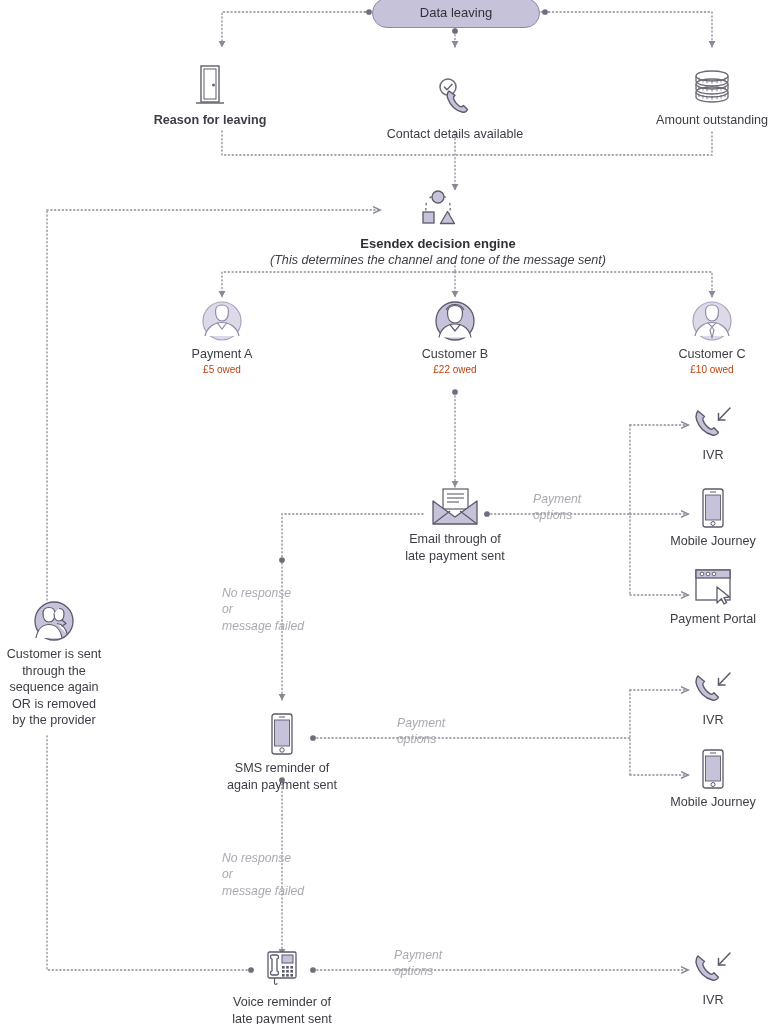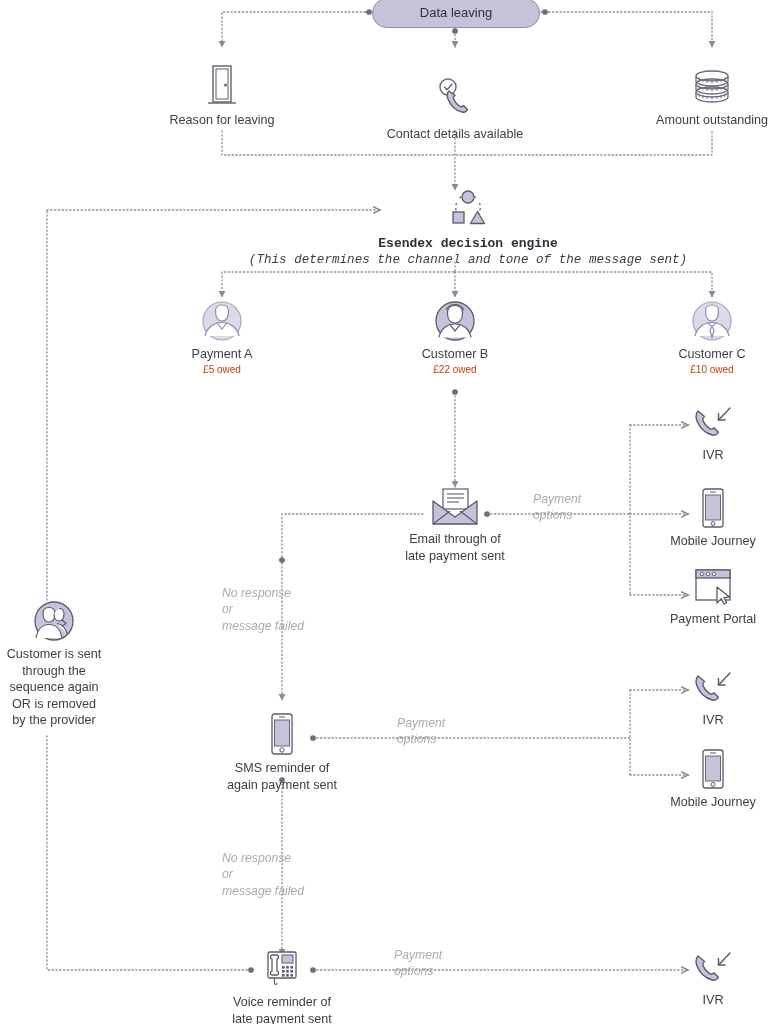--- a/index.html
+++ b/index.html
@@ -135,21 +135,21 @@
 
       <path d="M251,970 L47,970 L47,735" marker-start="url(#dot)"></path>
       <path d="M47,600 L47,210"></path>
     </g>
   </svg>
 
   <div class="pill" style="left:372px; top:-2px; width:166px;">
     <span>Data leaving</span>
   </div>
 
-  <div class="node" style="left:142px; top:62px; width:160px;">
+  <div class="node" style="left:130px; top:62px; width:160px;font-weight:bold;">
     <svg class="icon" width="38" height="46" viewBox="0 0 38 46">
       <rect x="10" y="4" width="18" height="36" fill="none" stroke="#6a6a78" stroke-width="1.5"></rect>
       <rect x="13" y="7" width="12" height="30" fill="none" stroke="#6a6a78" stroke-width="1.1"></rect>
       <circle cx="22.5" cy="23" r="1.5" fill="#6a6a78"></circle>
       <line x1="5" y1="41" x2="33" y2="41" stroke="#6a6a78" stroke-width="1.5"></line>
     </svg>
     <span class="cap">Reason for leaving</span>
   </div>
 
   <div class="node" style="left:365px; top:76px; width:180px;">
@@ -191,21 +191,21 @@
         <line x1="19" y1="17.8" x2="19" y2="21.4"></line>
           <line x1="24" y1="18" x2="24" y2="21.8"></line>
         <line x1="29" y1="17.8" x2="29" y2="21.4"></line>
           <line x1="33" y1="17" x2="33" y2="20.5"></line>
         <line x1="37" y1="15.5" x2="37" y2="19"></line>
       </g>
     </svg>
     <span class="cap">Amount outstanding</span>
   </div>
 
-  <div class="node" style="left:168px; top:188px; width:600px;font-family:Liberation Mono, monospace;">
+  <div class="node" style="left:138px; top:188px; width:600px;">
     <svg class="icon" width="48" height="44" viewBox="0 0 48 44">
       <g fill="none" stroke="#6a6a78" stroke-width="1.3" stroke-dasharray="2.5 2.5">
         <path d="M15.5,10 A13,13 0 0 1 32.5,10"></path>
         <path d="M12.5,15 A13,13 0 0 0 20,31.5"></path>
         <path d="M35.5,15 A13,13 0 0 1 28,31.5"></path>
       </g>
       <circle cx="24" cy="9" r="6" fill="#c6c2da" stroke="#5b5b6b" stroke-width="1.3"></circle>
       <rect x="9" y="24" width="11" height="11" fill="#c6c2da" stroke="#5b5b6b" stroke-width="1.3"></rect>
       <path d="M33.5,23.5 L40.5,35.5 L26.5,35.5 Z" fill="#c6c2da" stroke="#5b5b6b" stroke-width="1.3" stroke-linejoin="round"></path>
     </svg>

